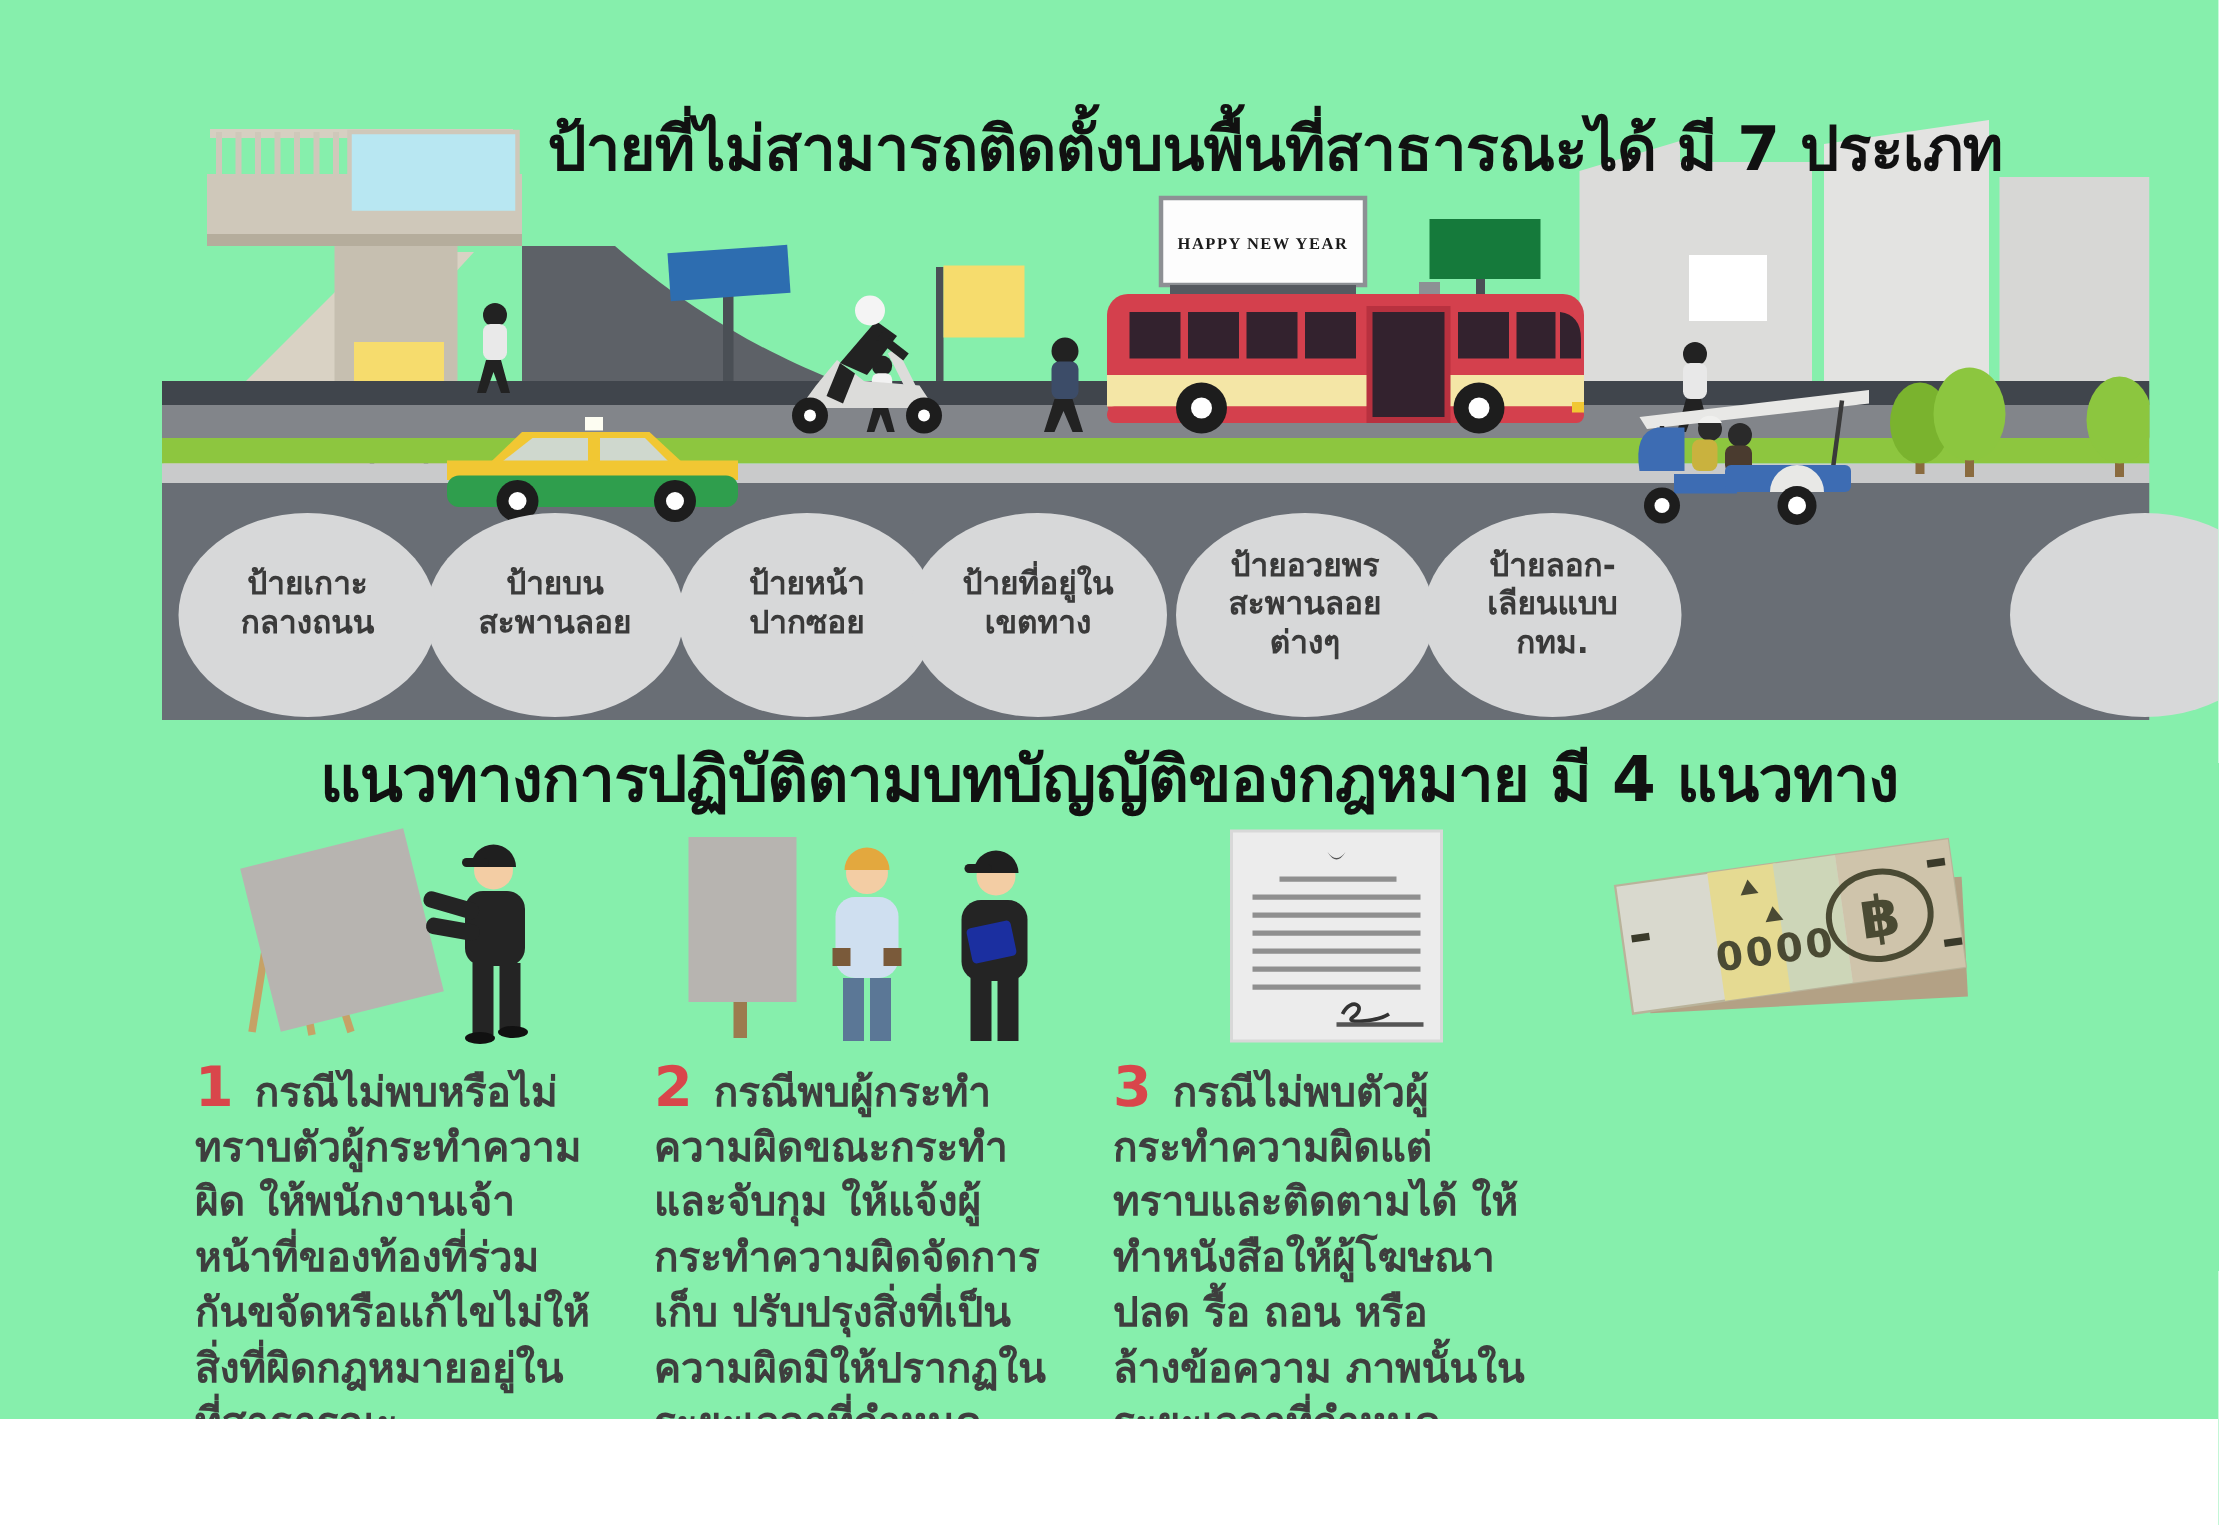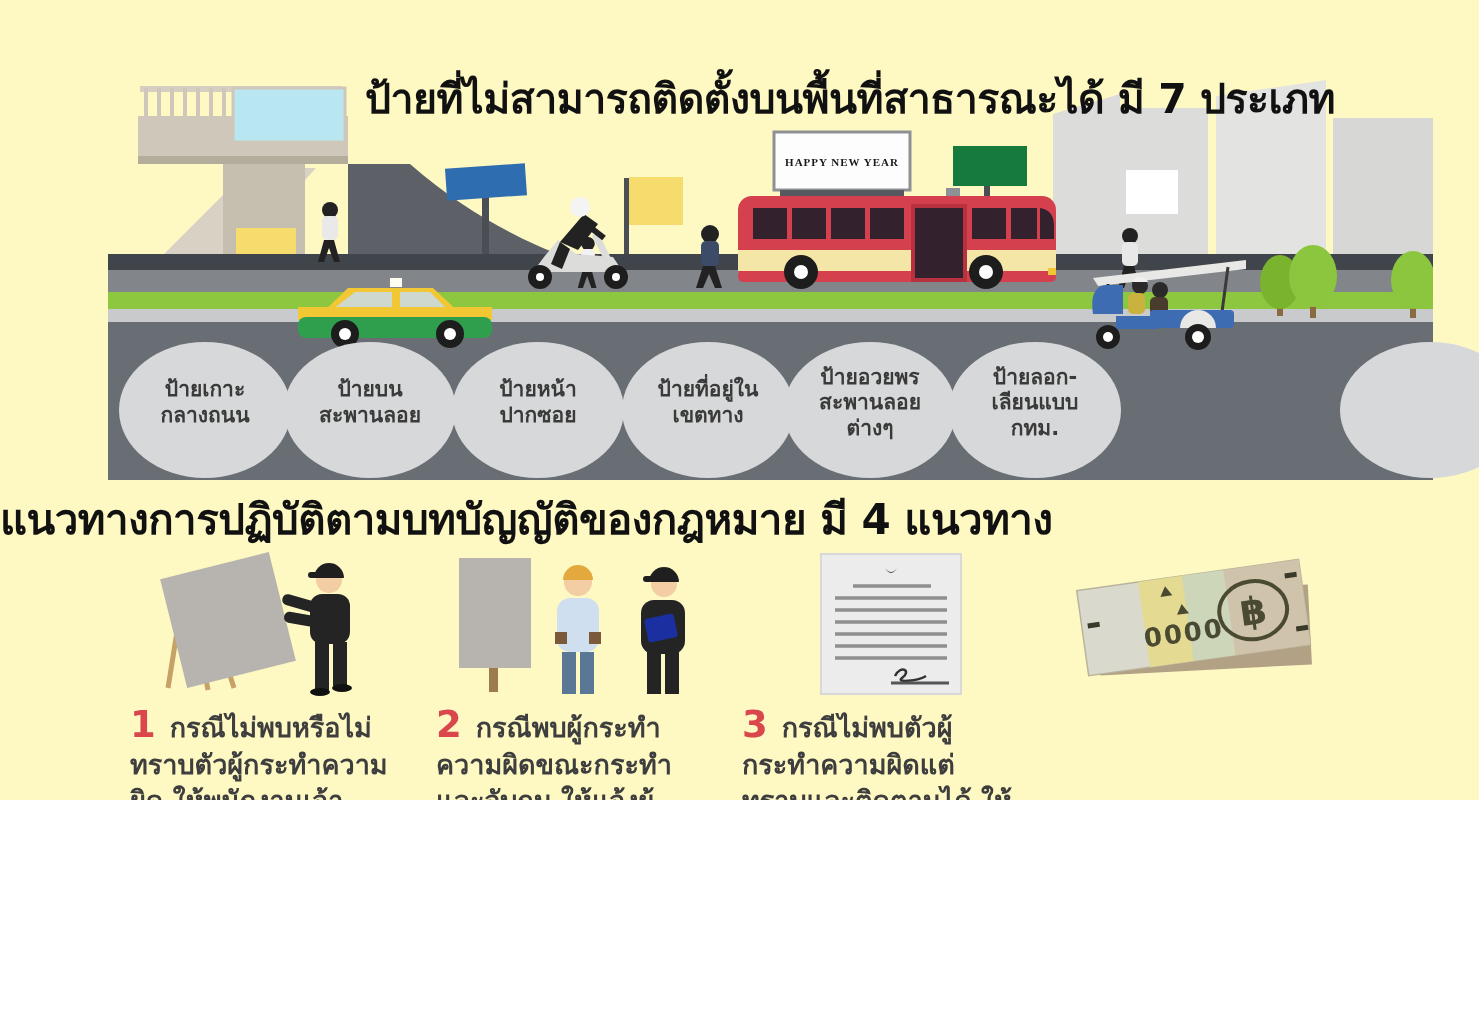--- a/index.html
+++ b/index.html
@@ -1,29 +1,29 @@
 <!DOCTYPE html>
 <html><head>
 <meta charset="utf-8">
 <style>
   html,body{margin:0;padding:0;background:#ffffff;}
-  .canvas{position:relative;width:1479px;height:800px;background:#fef9c3;overflow:hidden;
+  .canvas{position:relative;width:1479px;height:946px;background:#86efac;overflow:hidden;
           font-family:"DejaVu Sans",sans-serif;}
   
   .scene{position:absolute;left:108px;top:72px;width:1325px;height:408px;font-family:Liberation Serif, serif;}
   .scene svg{position:absolute;left:0;top:0;z-index:1;}
   .title1{position:absolute;left:360px;top:66px;width:980px;z-index:3;text-align:center;
           font-size:41px;font-weight:800;color:#111;letter-spacing:-0.5px;white-space:nowrap;}
   .circles{position:absolute;left:108px;top:72px;width:1325px;height:408px;z-index:2;}
   .sign-circle{position:absolute;top:270px;height:136px;width:172px;border-radius:50%;
           background:#d7d8d9;display:flex;align-items:center;justify-content:center;}
   .sign-circle .lbl{font-size:21px;line-height:1.22;font-weight:700;color:#3a3a3a;
           text-align:center;white-space:pre-line;padding-bottom:14px;}
   
-  .title2{position:absolute;left:0;top:486px;width:1479px;z-index:3;text-align:left;
+  .title2{position:absolute;left:0;top:486px;width:1479px;z-index:3;text-align:center;
           font-size:42px;font-weight:800;color:#111;letter-spacing:-0.5px;white-space:nowrap;}
   .guides{position:absolute;left:130px;top:548px;width:1215px;display:flex;gap:12px;z-index:2;}
   .guide-col{width:294px;display:flex;flex-direction:column;}
   .illus{height:150px;display:flex;align-items:flex-end;justify-content:center;}
   .guide-text{margin-top:8px;font-size:27px;line-height:1.36;color:#3e3e3e;font-weight:600;}
   .guide-text .num{font-size:37px;font-weight:800;color:#d9464b;margin-right:14px;line-height:1;}
   .guide-text .body{white-space:pre-line;}
 </style>
 </head>
 <body>
@@ -199,21 +199,21 @@
 สะพานลอย</span>
       </div>
     <div class="sign-circle" style="left:11px">
         <span class="lbl">ป้ายเกาะ
 กลางถนน</span>
       </div>
     <div class="sign-circle" style="left:344px">
         <span class="lbl">ป้ายหน้า
 ปากซอย</span>
       </div>
-    <div class="sign-circle" style="left:514px">
+    <div class="sign-circle" style="left:498px">
         <span class="lbl">ป้ายที่อยู่ใน
 เขตทาง</span>
       </div>
     <div class="sign-circle" style="left:676px">
         <span class="lbl">ป้ายอวยพร
 สะพานลอย
 ต่างๆ</span>
       </div>
     <div class="sign-circle" style="left:841px">
         <span class="lbl">ป้ายลอก-

